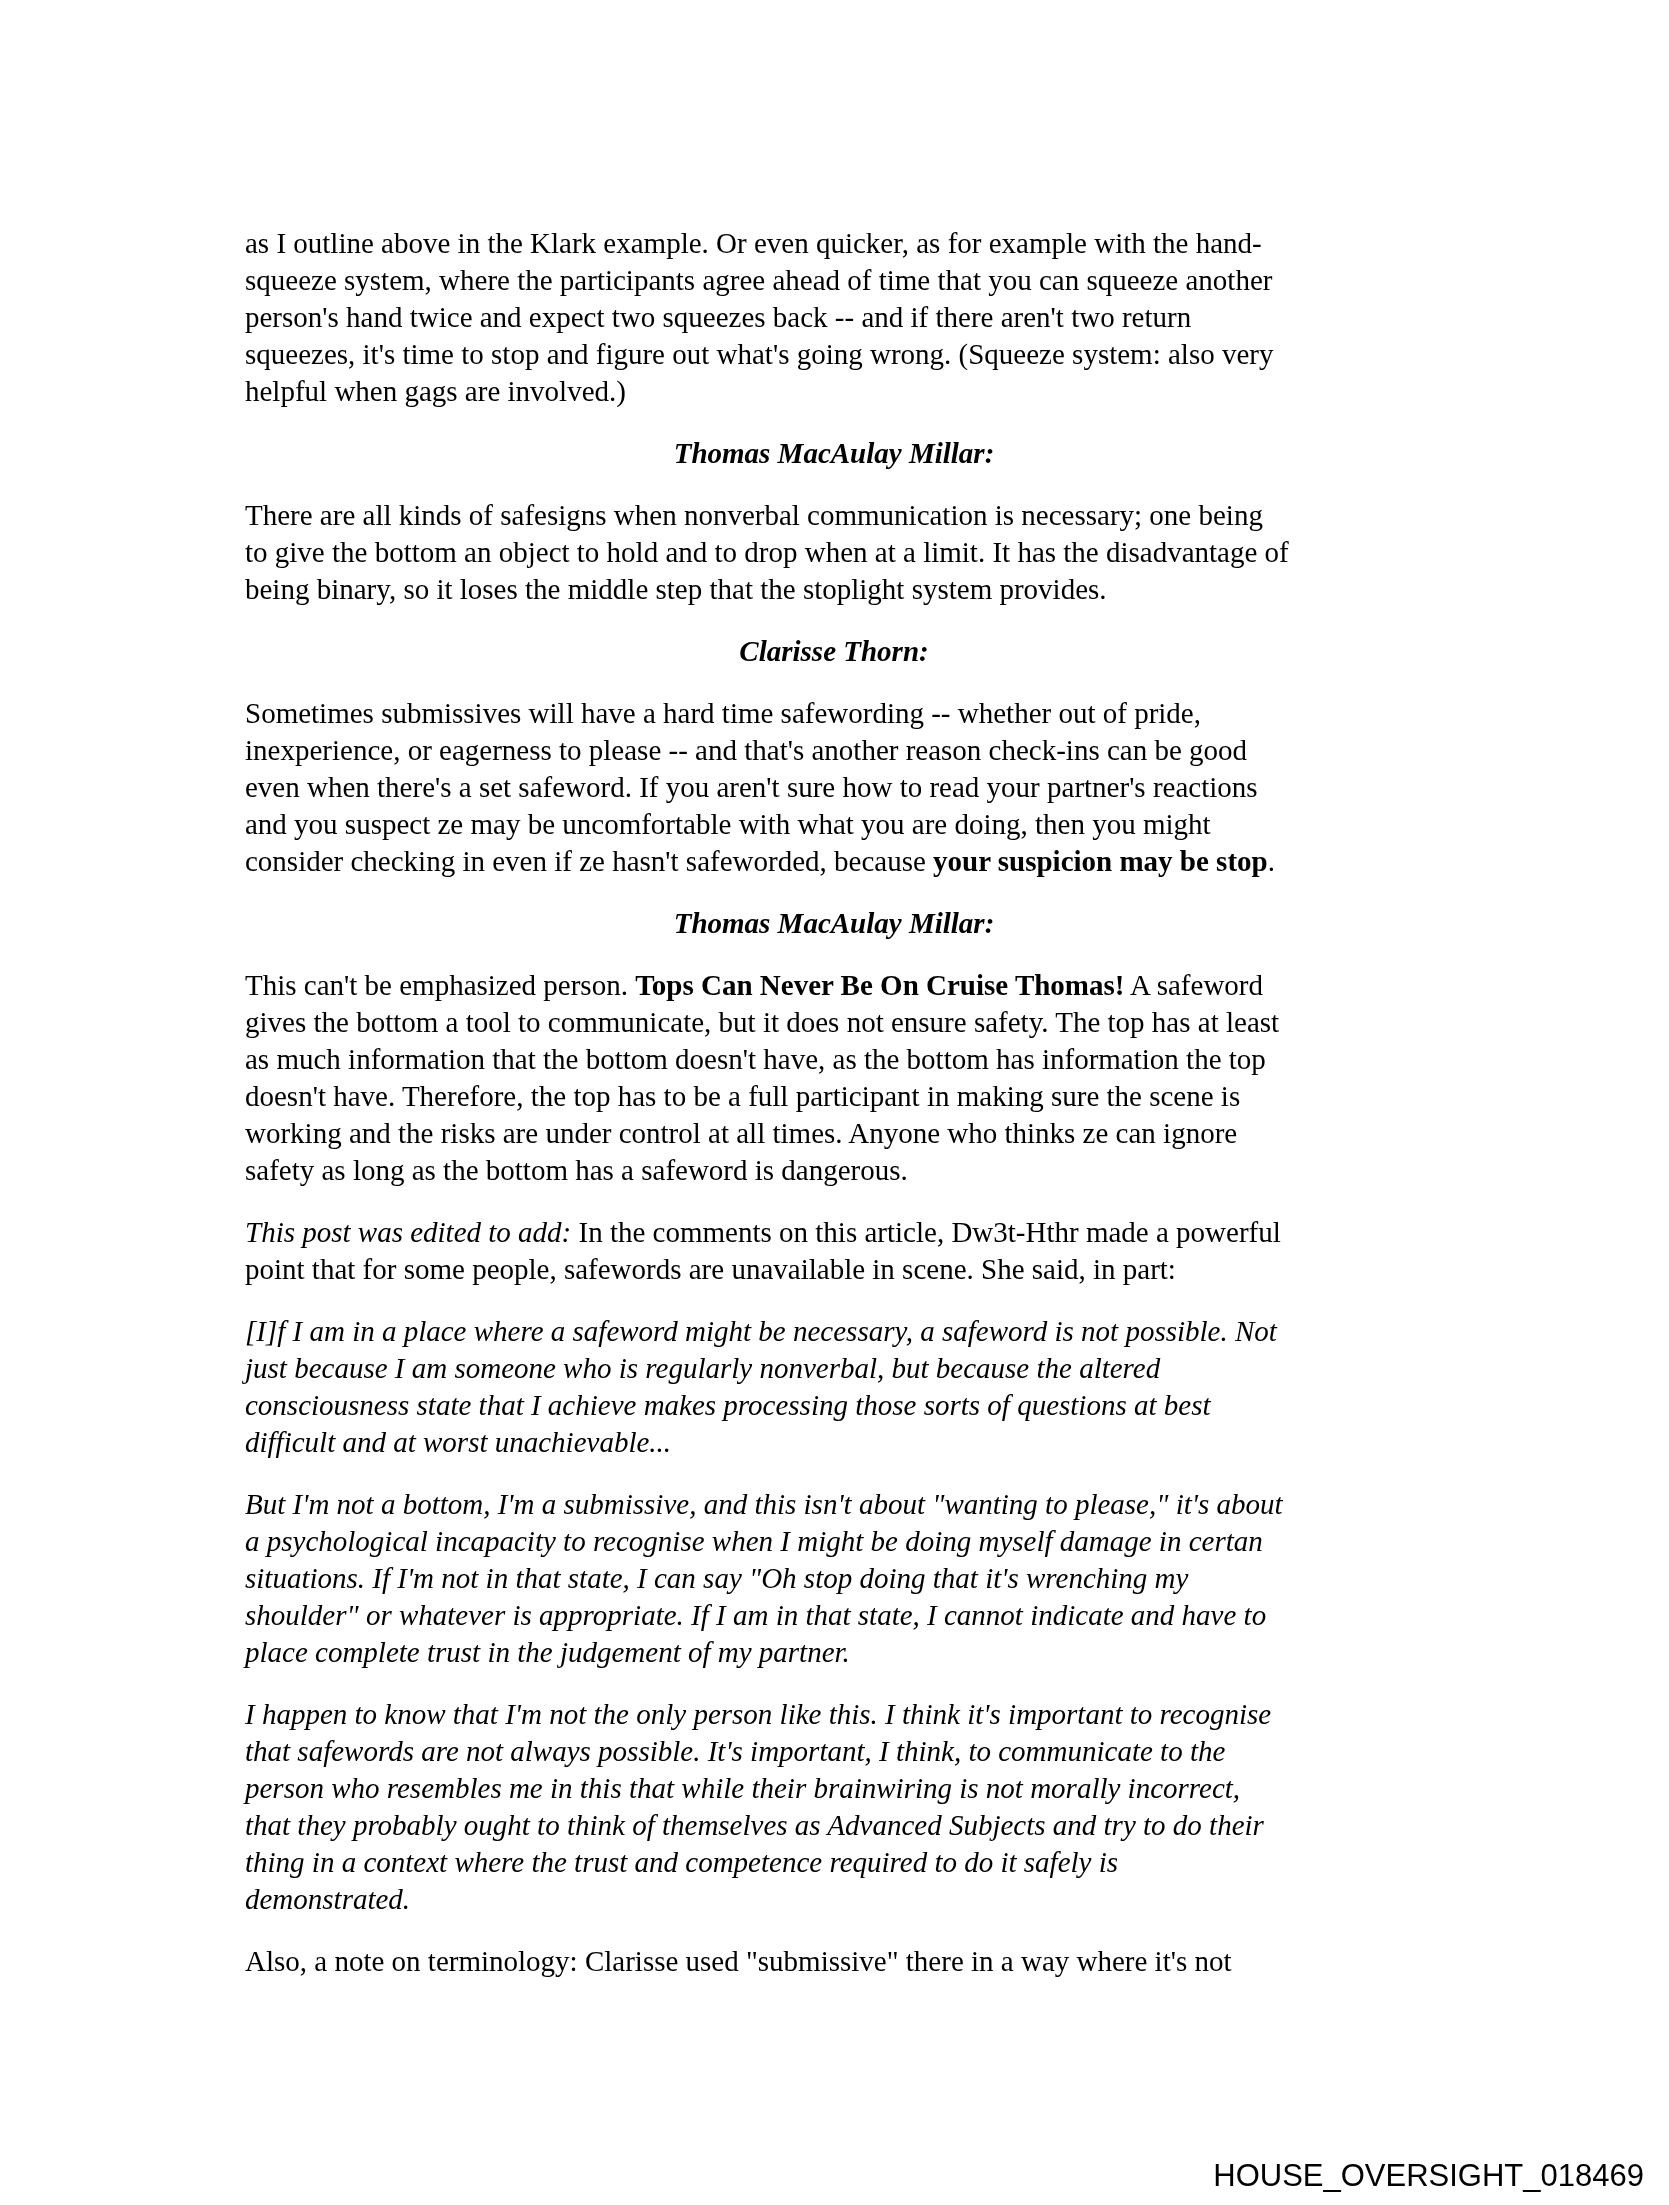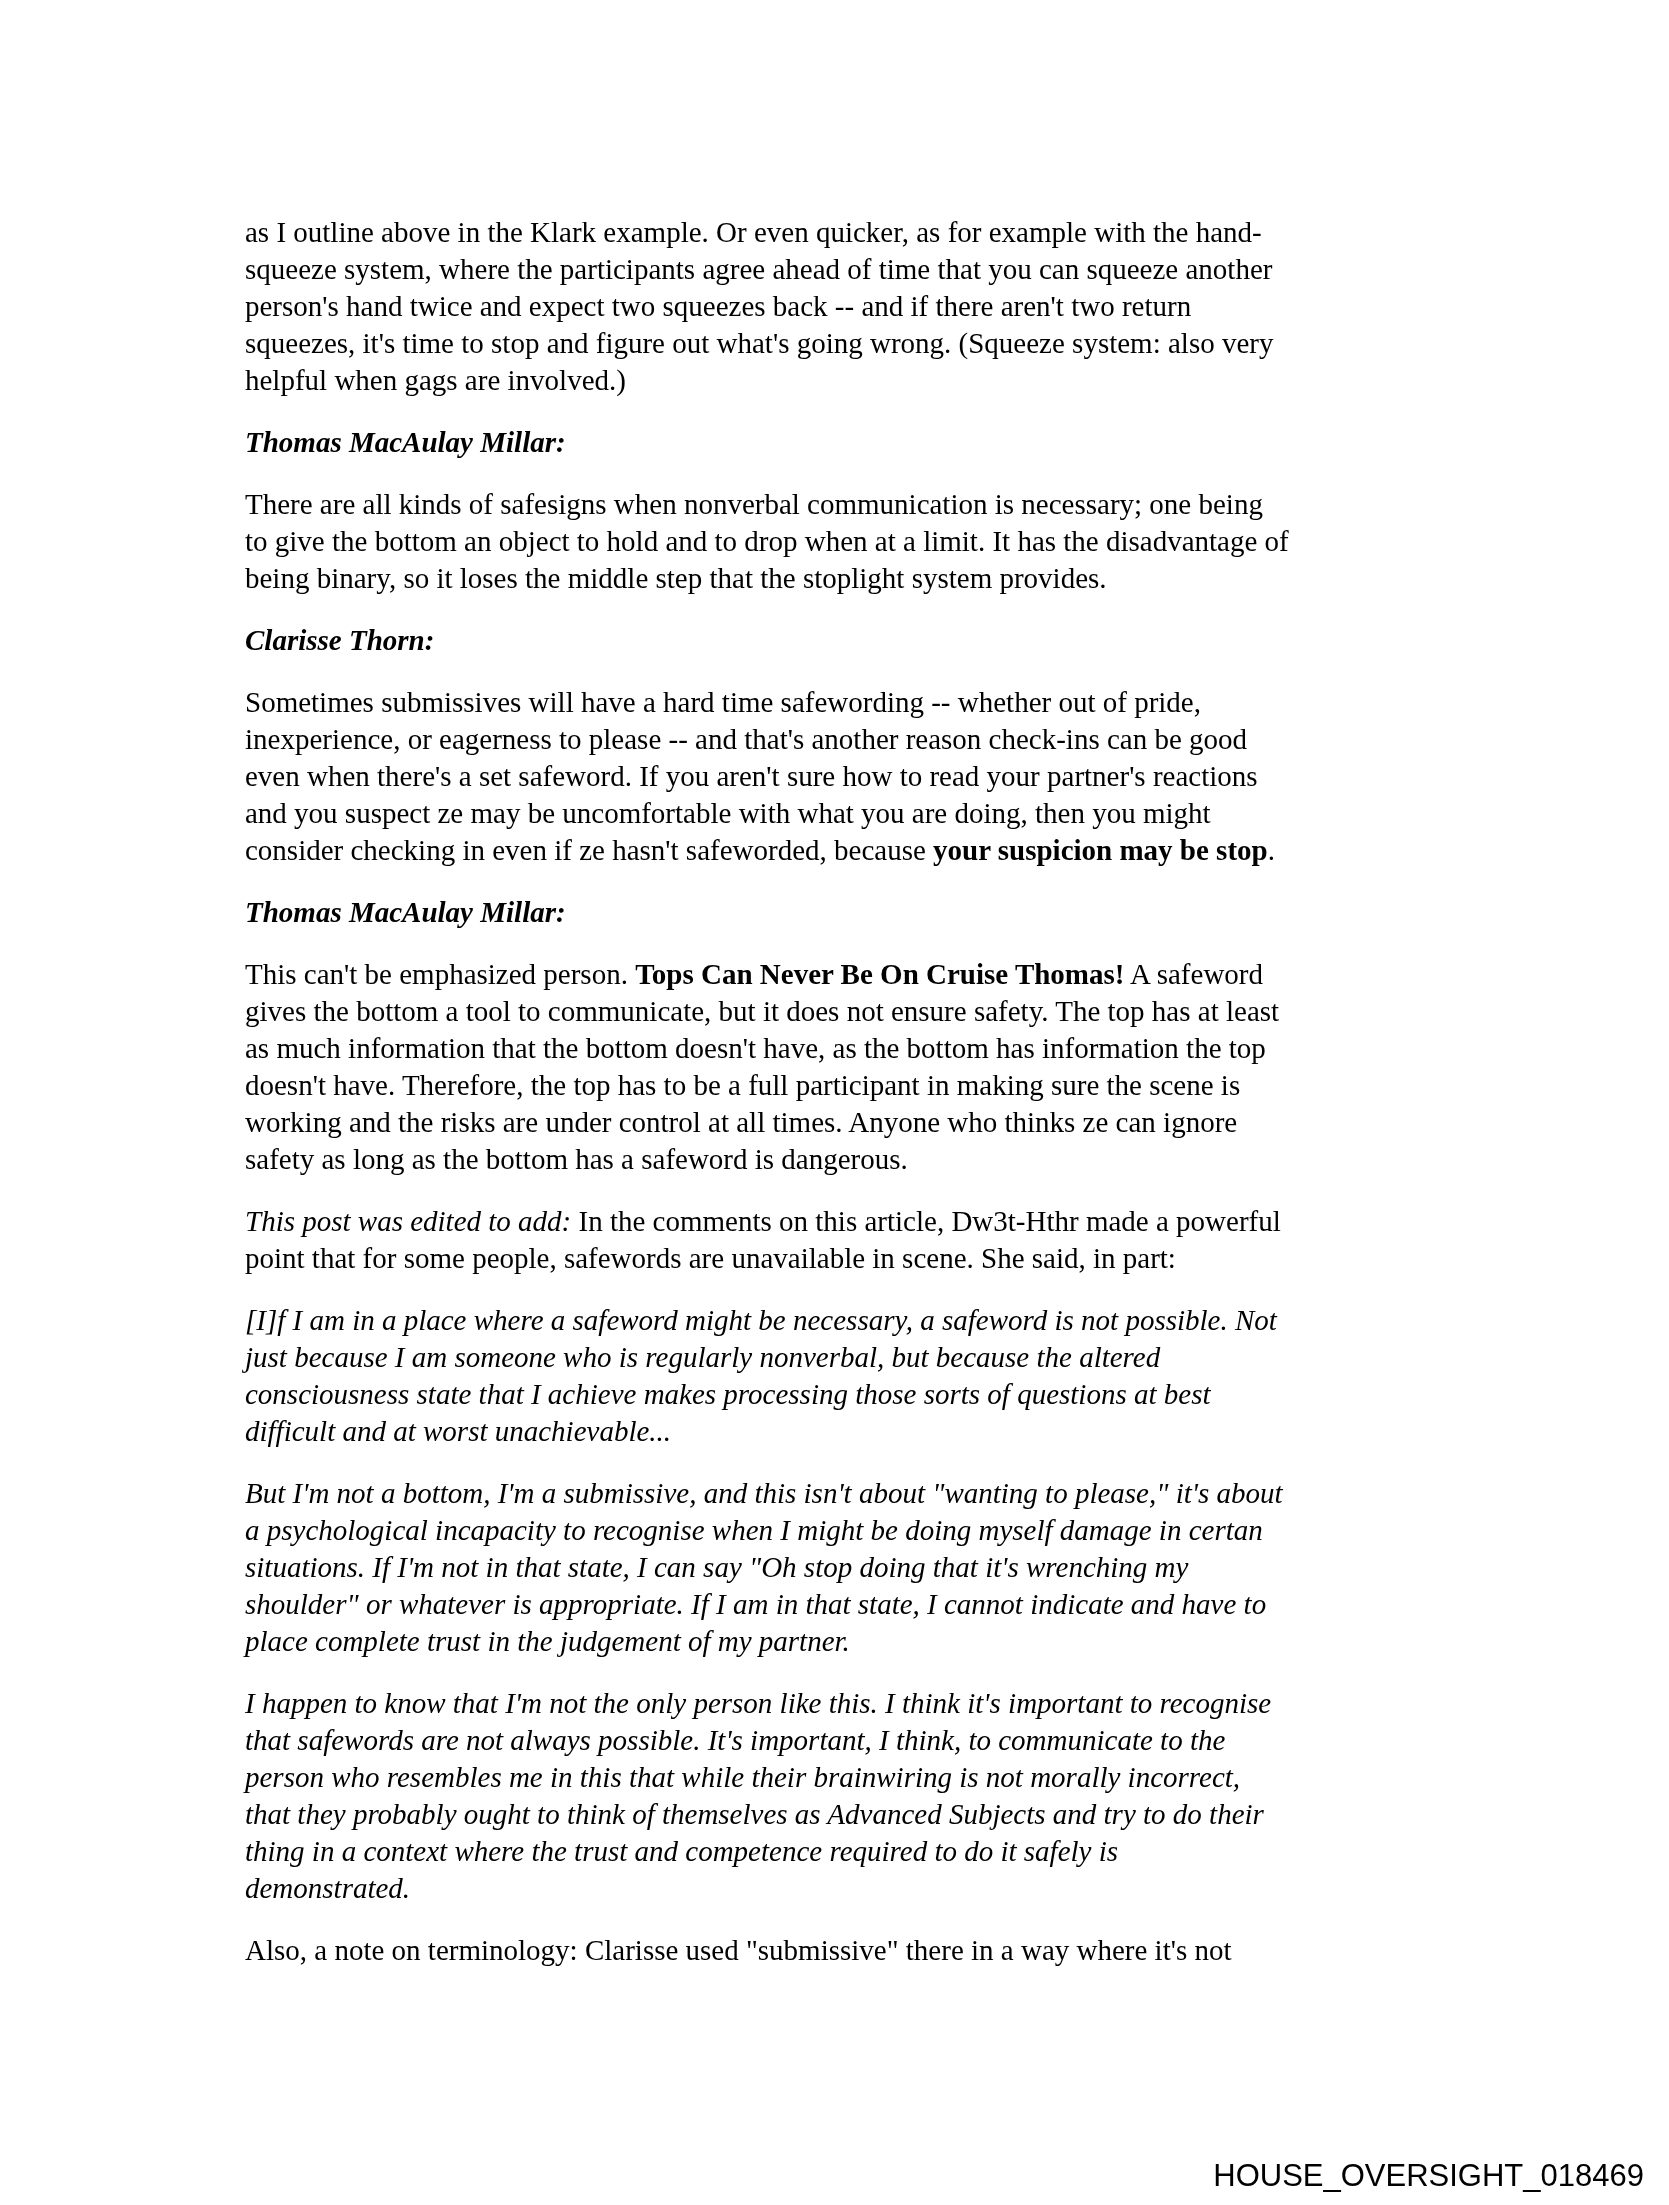--- a/index.html
+++ b/index.html
@@ -11,33 +11,34 @@
     position: relative;
     width: 1669px;
     height: 2205px;
     background: #ffffff;
     overflow: hidden;
     color: #000000;
   }
   .content {
     position: absolute;
     left: 245px;
-    top: 214px;
+    top: 225px;
     width: 1178px;
     font-family: "Liberation Serif", serif;
     font-size: 29px;
     line-height: 37px;
     color: #000000;
   }
   .block {
     margin: 0 0 25px 0;
     white-space: pre;
   }
   .block.heading {
     white-space: normal;
+    text-align: center;
     font-weight: bold;
     font-style: italic;
   }
   .block.quote {
     font-style: italic;
   }
   .run-b { font-weight: bold; }
   .run-i { font-style: italic; }
   .bates {
     position: absolute;

